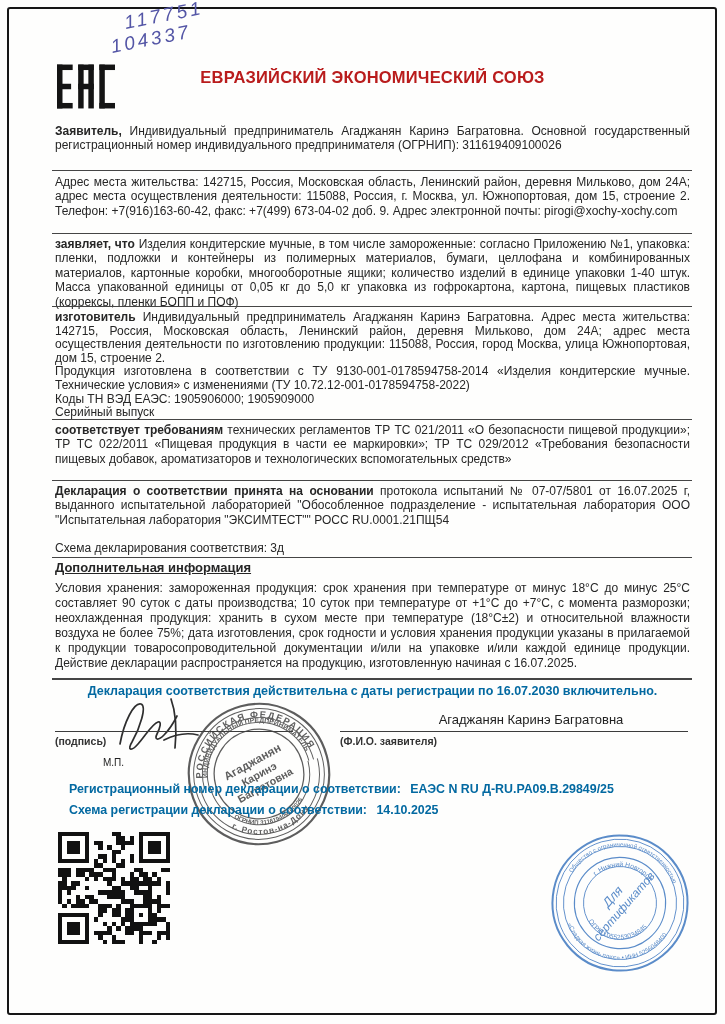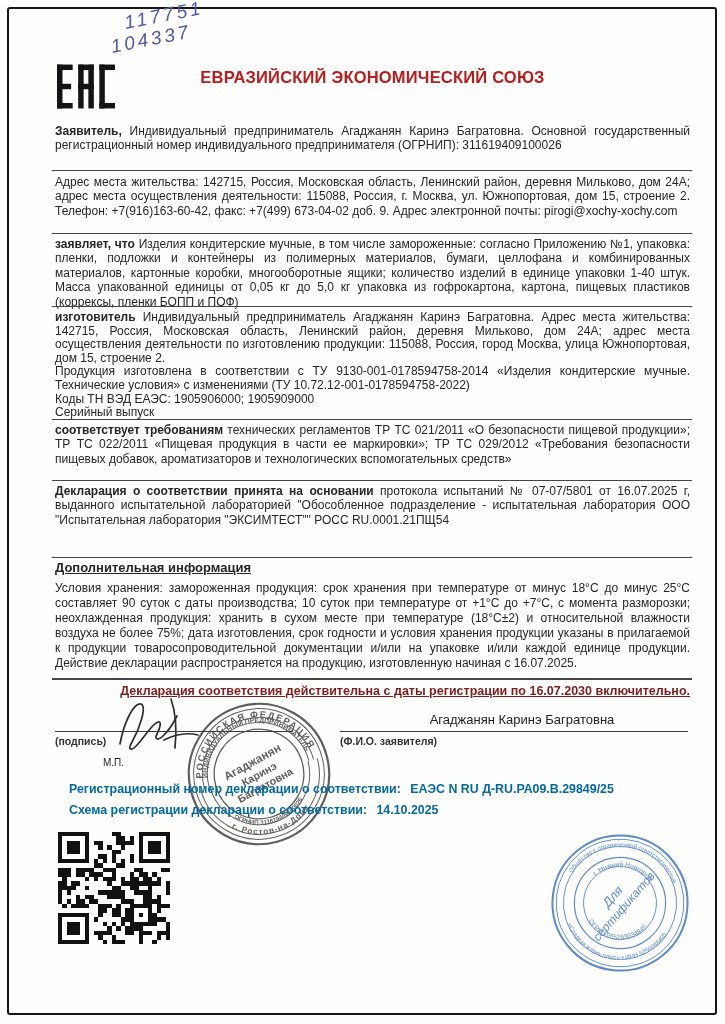--- a/index.html
+++ b/index.html
@@ -11,21 +11,21 @@
         color:#5456a6;font-size:19px;font-style:italic;letter-spacing:3px;line-height:21px;}
   .hand .l1{padding-left:18px;}
   .title{position:absolute;left:55px;right:35px;top:66px;text-align:center;
          font-weight:bold;font-size:16.5px;line-height:22px;color:#b91c1c;letter-spacing:.2px;}
   .sec{position:absolute;left:55px;width:635px;font-size:12px;line-height:14.4px;text-align:justify;}
   .lead{font-weight:bold;}
   .divider{position:absolute;left:52px;width:640px;border-top:1.7px solid #454545;}
   .plain{text-align:left;}
   .addhdr{font-weight:bold;font-size:13px;text-decoration:underline;}
   .addbody{line-height:15px;}
-  .boldline{font-weight:bold;font-size:12.5px;text-align:right;color:#7f1d1d;text-decoration:underline;}
+  .boldline{font-weight:bold;font-size:12.5px;text-align:center;color:#0369a1;}
   .sigline{position:absolute;top:731px;border-bottom:1.4px solid #3c3c3c;height:0;}
   .cap{position:absolute;top:735px;text-align:left;font-size:10.5px;color:#333;font-weight:bold;}
   .name{position:absolute;top:712px;text-align:center;font-size:13px;color:#222;}
   .mp{position:absolute;left:103px;top:757px;font-size:10px;color:#222;}
   .reg{position:absolute;left:69px;font-weight:bold;font-size:12.4px;color:#0369a1;}
   .reg .val{margin-left:6px;}
   .abs{position:absolute;}
   svg text{font-family:"Liberation Sans",sans-serif;}
   .bluecenter{font-family:"DejaVu Serif",serif;font-style:italic;}
 </style>
@@ -91,41 +91,42 @@
   <div class="sec" style="top:423px">
     <span class="lead">соответствует требованиям</span>
     <span>технических регламентов ТР ТС 021/2011 «О безопасности пищевой продукции»; ТР ТС 022/2011 «Пищевая продукция в части ее маркировки»; ТР ТС 029/2012 «Требования безопасности пищевых добавок, ароматизаторов и технологических вспомогательных средств»</span>
   </div>
   <div class="divider" style="top:480px"></div>
 
   <div class="sec" style="top:484px">
     <span class="lead">Декларация о соответствии принята на основании</span>
     <span>протокола испытаний № 07-07/5801 от 16.07.2025 г, выданного испытательной лабораторией "Обособленное подразделение - испытательная лаборатория ООО "Испытательная лаборатория "ЭКСИМТЕСТ"" РОСС RU.0001.21ПЩ54</span>
   </div>
+  <div class="sec plain" style="top:541px">Схема декларирования соответствия: 3д</div>
   <div class="divider" style="top:557px"></div>
 
   <div class="sec addhdr plain" style="top:561px">Дополнительная информация</div>
   <div class="sec addbody" style="top:581px">Условия хранения: замороженная продукция: срок хранения при температуре от минус 18°С до минус 25°С составляет 90 суток с даты производства; 10 суток при температуре от +1°С до +7°С, с момента разморозки; неохлажденная продукция: хранить в сухом месте при температуре (18°С±2) и относительной влажности воздуха не более 75%; дата изготовления, срок годности и условия хранения продукции указаны в прилагаемой к продукции товаросопроводительной документации и/или на упаковке и/или каждой единице продукции. Действие декларации распространяется на продукцию, изготовленную начиная с 16.07.2025.</div>
   <div class="divider" style="top:678px;border-top-width:2px"></div>
 
   <div class="sec boldline" style="top:684px">Декларация соответствия действительна с даты регистрации по 16.07.2030 включительно.</div>
 
   <svg class="abs" style="left:112px;top:694px" width="100" height="64" viewBox="0 0 100 64">
     <g fill="none" stroke="#1d1d1d" stroke-width="1.7" stroke-linecap="round" opacity="0.92">
       <path d="M8,50 C12,28 22,8 29,10 C35,12 28,34 20,48 C15,56 19,58 26,50 C34,41 40,30 46,28 C50,27 48,34 45,40 C42,46 46,47 52,41 C58,35 62,28 65,22"></path>
       <path d="M59,5 C63,16 65,34 63,54"></path>
       <path d="M52,46 C62,41 74,38 86,41"></path>
     </g>
   </svg>
 
   <div class="sigline" style="left:55px;width:238px"></div>
   <div class="cap" style="left:55px;width:238px">(подпись)</div>
   <div class="mp">М.П.</div>
 
-  <div class="name" style="left:347px;width:350px">Агаджанян Каринэ Багратовна</div>
+  <div class="name" style="left:356px;width:350px">Агаджанян Каринэ Багратовна</div>
   <div class="sigline" style="left:340px;width:348px"></div>
   <div class="cap" style="left:340px;width:350px">(Ф.И.О. заявителя)</div>
 
   <svg class="abs" style="left:185px;top:700px;opacity:.84" width="148" height="148" viewBox="0 0 152 152">
     <g transform="rotate(-15 76 76)" fill="none" stroke="#3f3f3f">
       <circle cx="76" cy="76" r="72" stroke-width="2.2"></circle>
       <circle cx="76" cy="76" r="67" stroke-width="1"></circle>
       <circle cx="76" cy="76" r="46" stroke-width="1.3"></circle>
       <path id="bs-ot" d="M 18,76 A 58,58 0 1 1 134,76"></path>
       <path id="bs-ob" d="M 14,76 A 62,62 0 0 0 138,76"></path>

